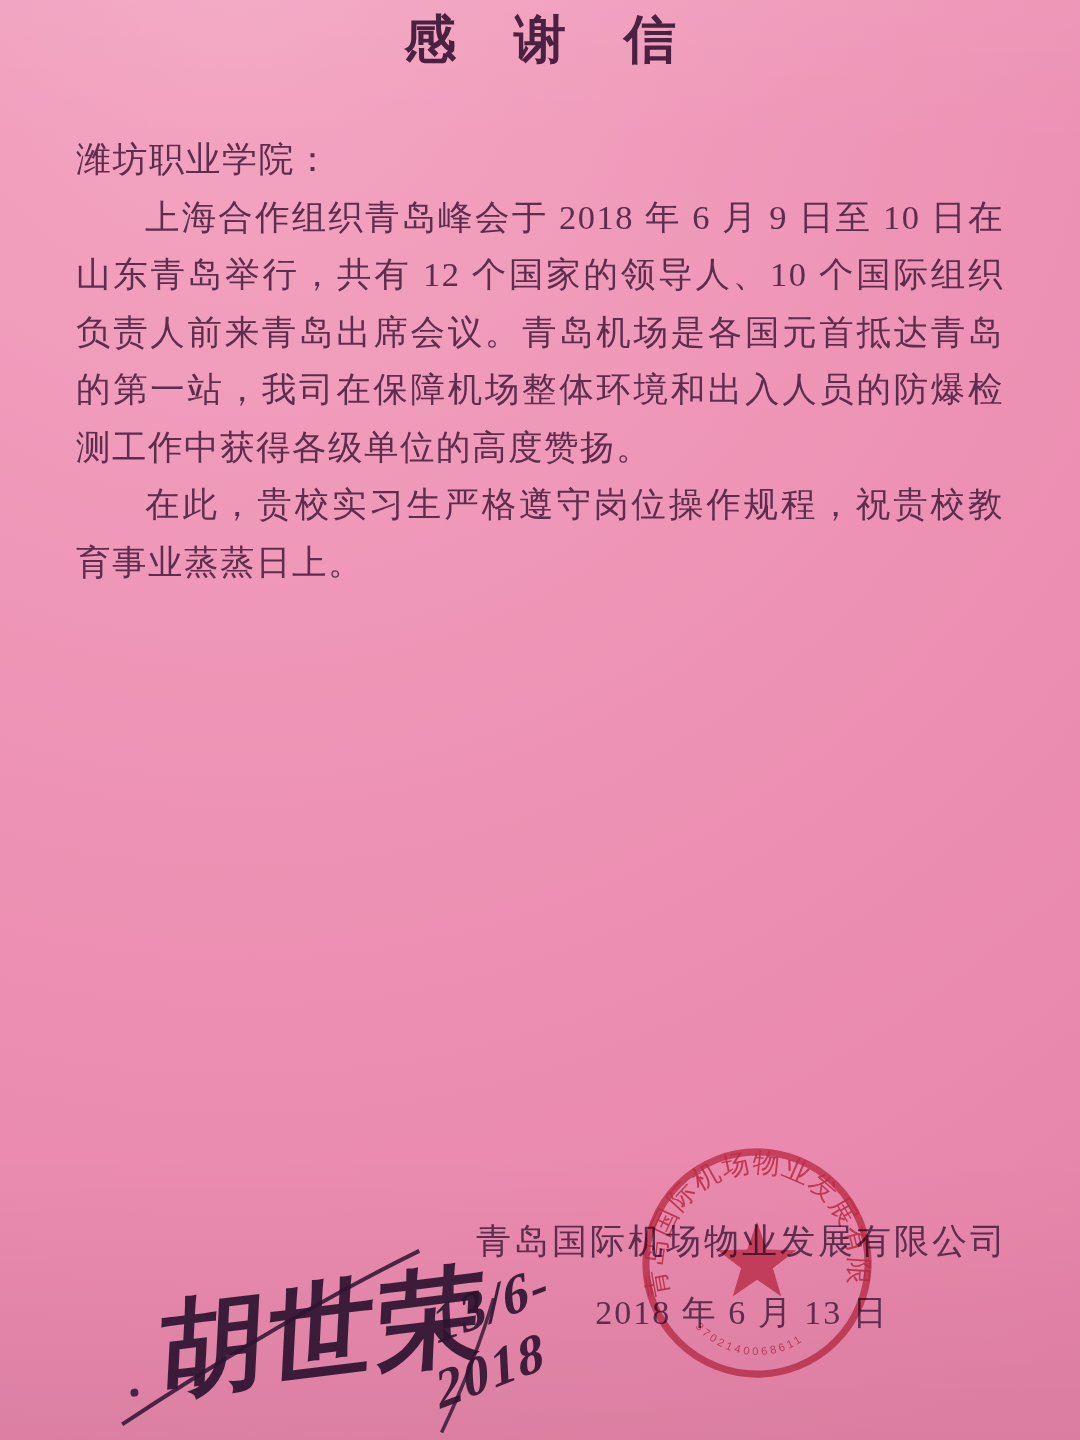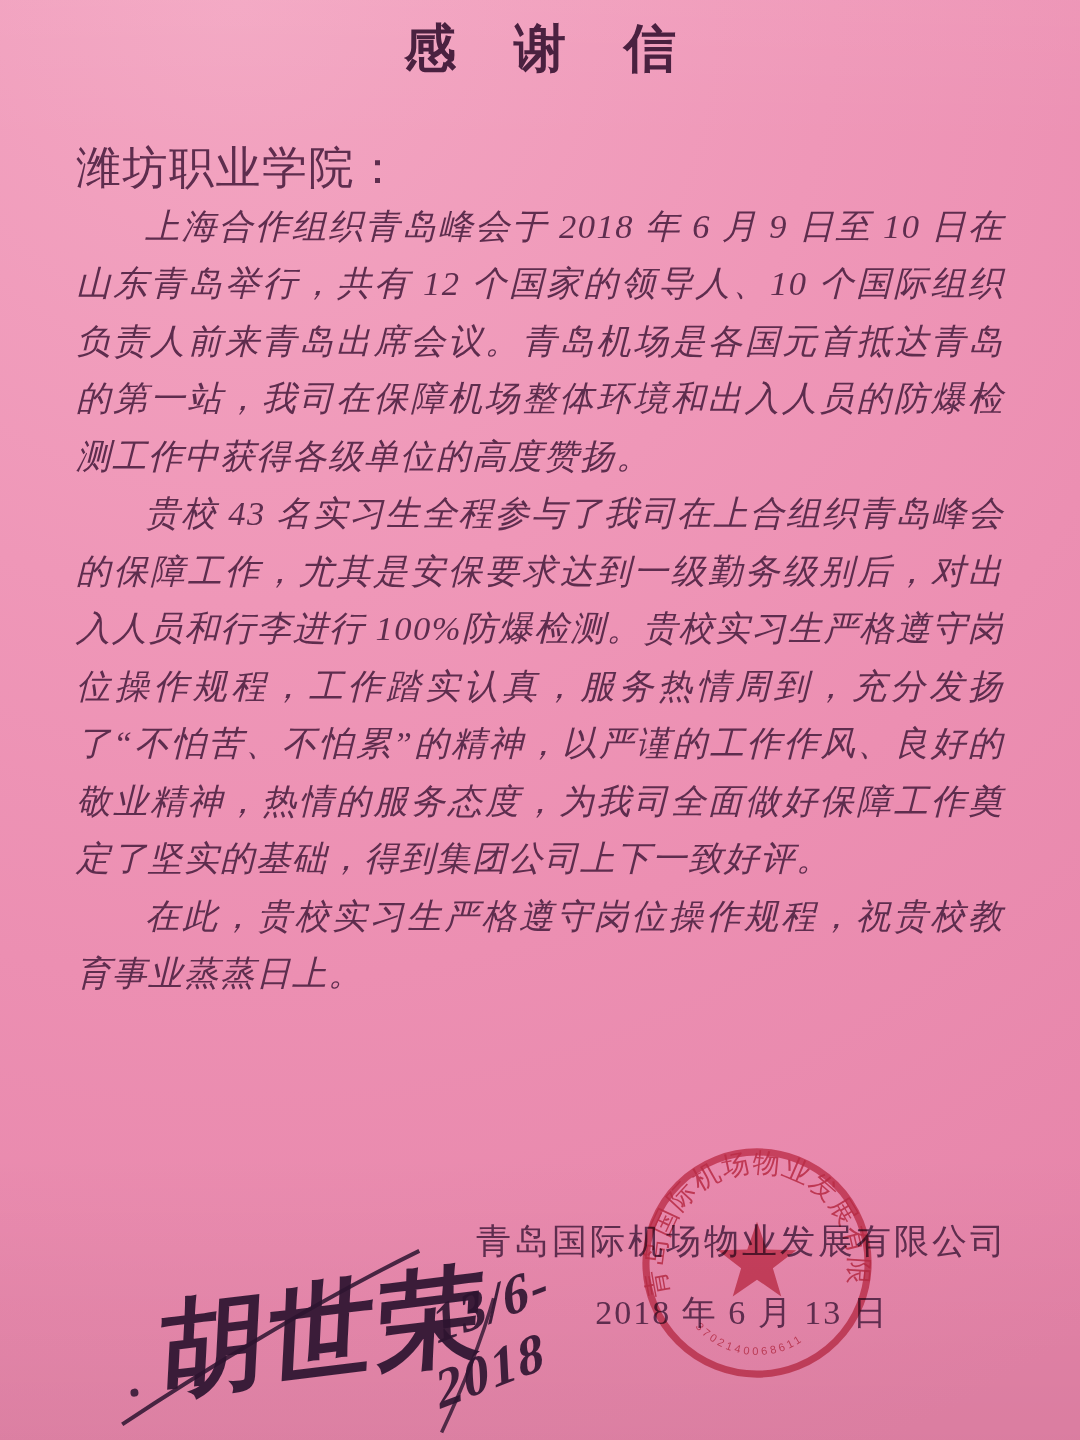--- a/index.html
+++ b/index.html
@@ -5,30 +5,30 @@
   html,body{margin:0;padding:0;}
   body{
     width:1080px;height:1440px;
     position:relative;overflow:hidden;
     font-family:"Liberation Serif","DejaVu Serif",serif;
     color:#5e2d4e;
     background:
       linear-gradient(180deg, rgba(255,255,255,.05) 0%, rgba(255,255,255,0) 10%, rgba(0,0,0,0) 80%, rgba(0,0,0,.05) 100%),
       radial-gradient(145% 110% at 22% 0%, #f3a6c2 0%, #ef97b8 38%, #ec8fb2 62%, #e684a9 100%);
   }
-  .paper{position:absolute;inset:0;box-sizing:border-box;padding:14px 76px 0;}
+  .paper{position:absolute;inset:0;box-sizing:border-box;padding:5px 76px 0;}
   .title{
     margin:0;text-align:center;
     font-size:52px;font-weight:700;color:#4a2140;
     letter-spacing:58px;padding-left:58px;
   }
   .letter-text{margin-top:56px;font-size:34.5px;line-height:57.5px;letter-spacing:1.5px;}
-  .salutation{font-size:45px;}
+  .salutation{font-size:35px;}
   .letter-text p{
-    margin:0;text-align:justify;text-indent:2em;font-style:italic;
+    margin:0;text-align:justify;text-indent:2em;
   }
   .sig-company{
     position:absolute;top:1218px;left:380px;width:724px;
     text-align:center;font-size:35px;letter-spacing:3px;
   }
   .sig-date{
     position:absolute;top:1290px;left:380px;width:724px;
     text-align:center;font-size:34px;letter-spacing:2px;
   }
   .stamp{
@@ -56,21 +56,20 @@
 </head>
 <body>
 
 <div class="paper">
 
   <h1 class="title">感谢信</h1>
 
   <div class="letter-text">
     <div class="salutation">潍坊职业学院：</div>
     <p>上海合作组织青岛峰会于 2018 年 6 月 9 日至 10 日在山东青岛举行，共有 12 个国家的领导人、10 个国际组织负责人前来青岛出席会议。青岛机场是各国元首抵达青岛的第一站，我司在保障机场整体环境和出入人员的防爆检测工作中获得各级单位的高度赞扬。</p>
-    <p>贵校 43 名实习生全程参与了我司在上合组织青岛峰会的保障工作，尤其是安保要求达到一级勤务级别后，对出入人员和行李进行 100%防爆检测。贵校实习生严格遵守岗位操作规程，工作踏实认真，服务热情周到，充分发扬了“不怕苦、不怕累”的精神，以严谨的工作作风、良好的敬业精神，热情的服务态度，为我司全面做好保障工作奠定了坚实的基础，得到集团公司上下一致好评。</p>
     <p>在此，贵校实习生严格遵守岗位操作规程，祝贵校教育事业蒸蒸日上。</p>
   </div>
 
   <div class="sig-company">青岛国际机场物业发展有限公司</div>
   <div class="sig-date">2018 年 6 月 13 日</div>
 
   <div class="stamp">
     <svg viewBox="0 0 300 300" width="238" height="238">
       <defs>
         <path id="arcTop" d="M 40,192 A 117,117 0 1 1 260,192" fill="none"></path>

